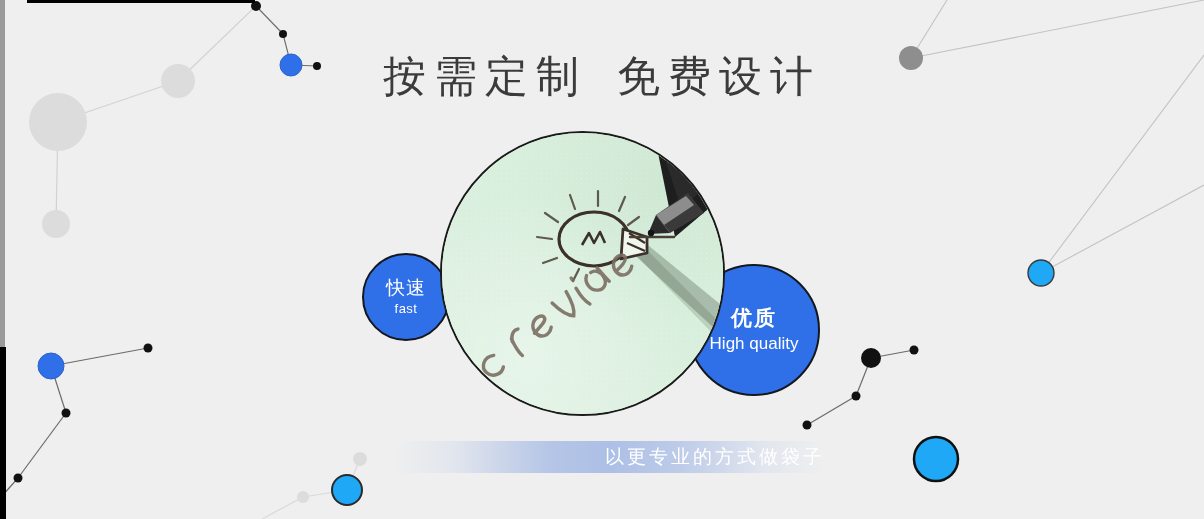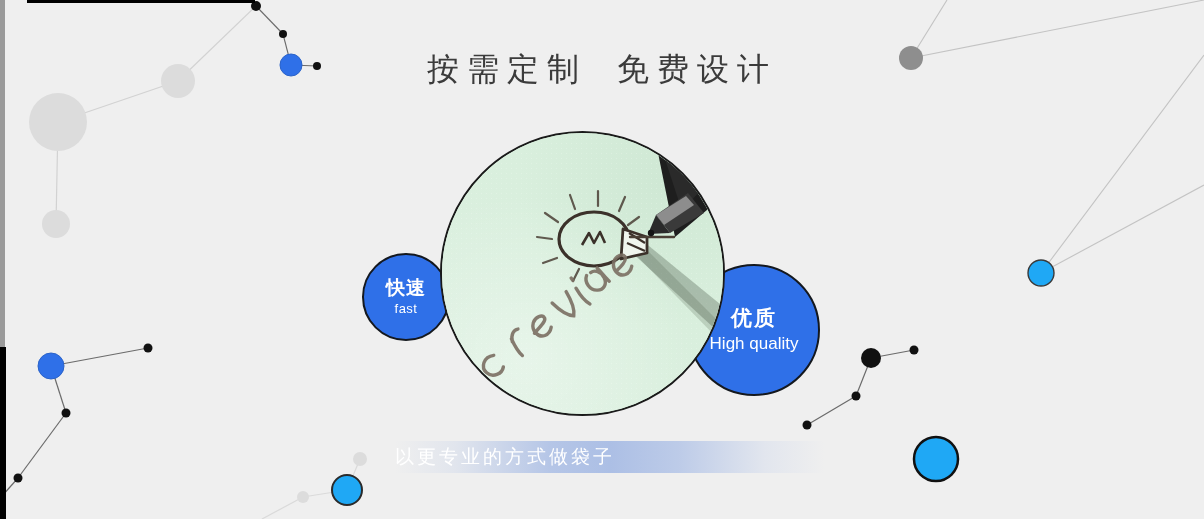--- a/index.html
+++ b/index.html
@@ -47,51 +47,51 @@
   .feat{
     position:absolute;border-radius:50%;
     display:flex;flex-direction:column;align-items:center;justify-content:center;
     color:#fff;text-align:center;line-height:1.15;
     box-sizing:border-box;
   }
   .feat-fast{
     left:362px;top:253px;width:88px;height:88px;background:#2f70e8;
     border:2px solid #14181e;z-index:5;
   }
-  .feat-fast .cn{font-size:19px;font-weight:bold;letter-spacing:1px;}
+  .feat-fast .cn{font-size:19px;font-weight:normal;letter-spacing:1px;}
   .feat-fast .en{font-size:13px;margin-top:3px;letter-spacing:.5px;}
 
   .feat-quality{
     left:688px;top:264px;width:132px;height:132px;background:#2f70e8;
     border:2px solid #14181e;z-index:5;
   }
   .feat-quality .cn{font-size:21px;font-weight:bold;letter-spacing:2px;}
   .feat-quality .en{font-size:17px;margin-top:4px;}
 
   
   .headline{
     position:absolute;left:0;top:48px;width:1204px;text-align:center;
-    font-size:32px;color:#3b3b3b;letter-spacing:8px;
+    font-size:43px;color:#3b3b3b;letter-spacing:8px;
     font-family:Liberation Mono, monospace;
     z-index:4;
   }
   .headline .gap{display:inline-block;width:30px;}
 
   
   .banner{
     position:absolute;left:395px;top:441px;width:430px;height:32px;
     background:linear-gradient(to right,
       rgba(184,200,232,0) 0%,
       rgba(184,200,232,.25) 14%,
       rgba(176,194,230,.92) 36%,
       rgba(172,191,229,1) 50%,
       rgba(180,197,231,.85) 66%,
       rgba(196,209,236,.30) 86%,
       rgba(210,220,240,0) 100%);
-    display:flex;align-items:center;justify-content:flex-start;
+    display:flex;align-items:center;justify-content:flex-end;
     z-index:7;
   }
   .banner-text{
     color:#ffffff;font-size:19px;letter-spacing:3px;
     font-family:"DejaVu Sans","Liberation Sans",sans-serif;
   }
 </style>
 </head>
 <body>
 

